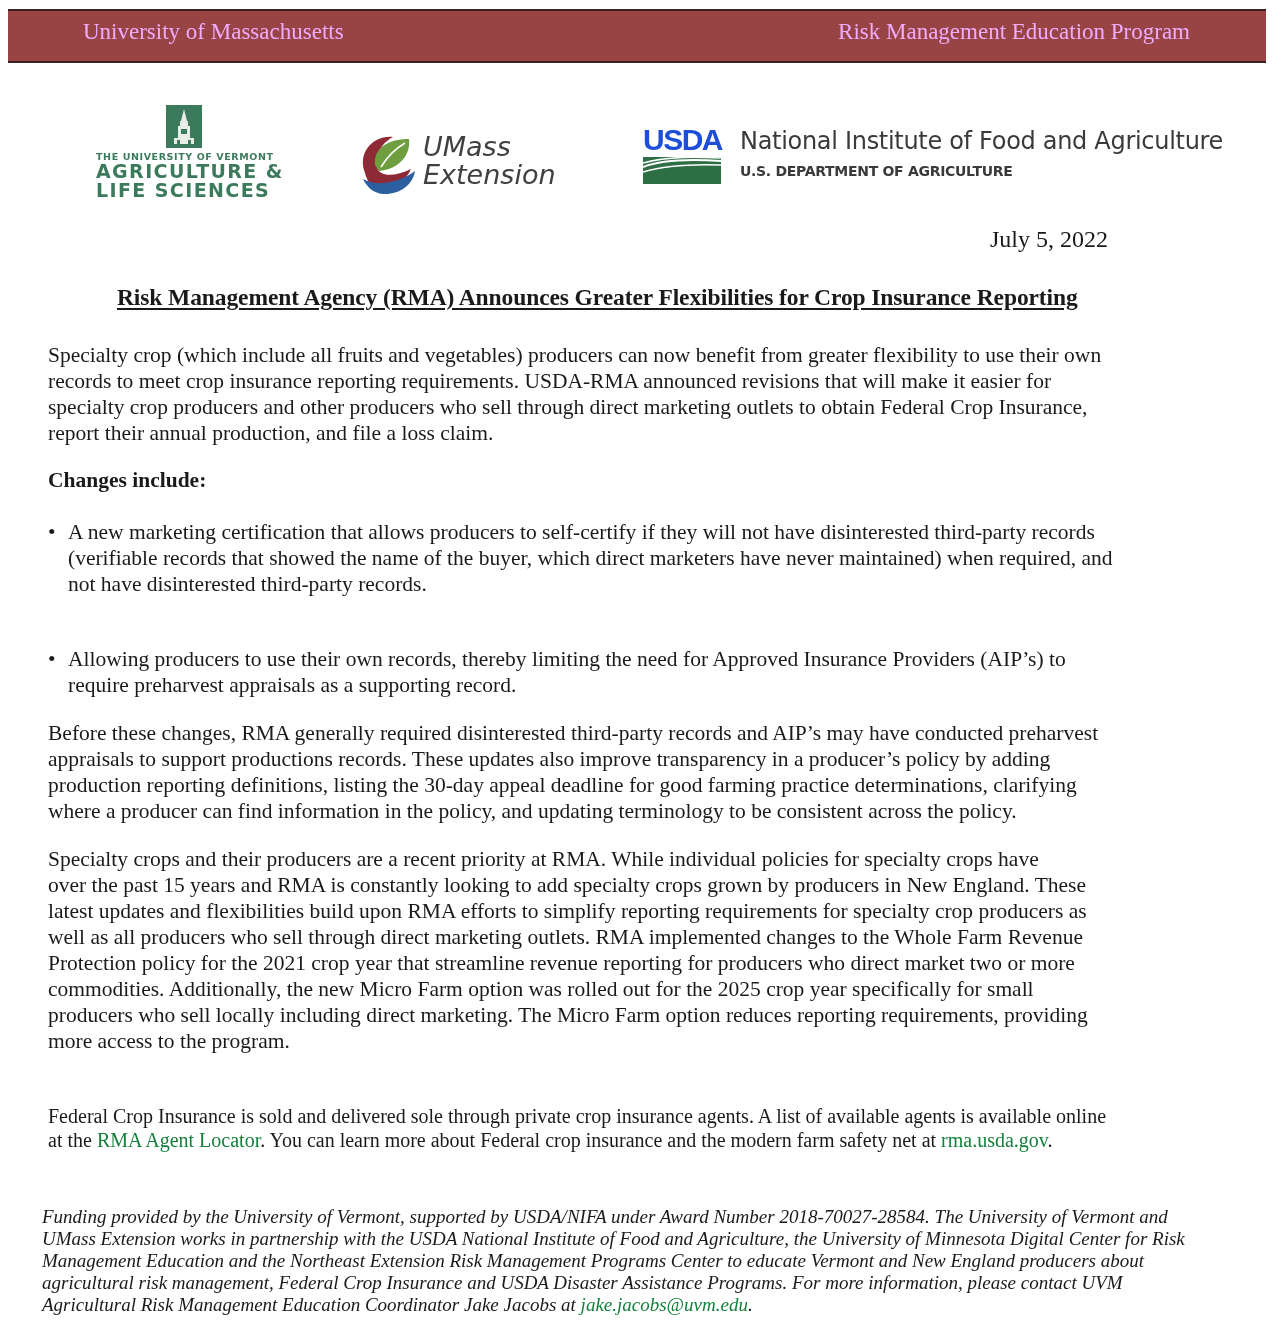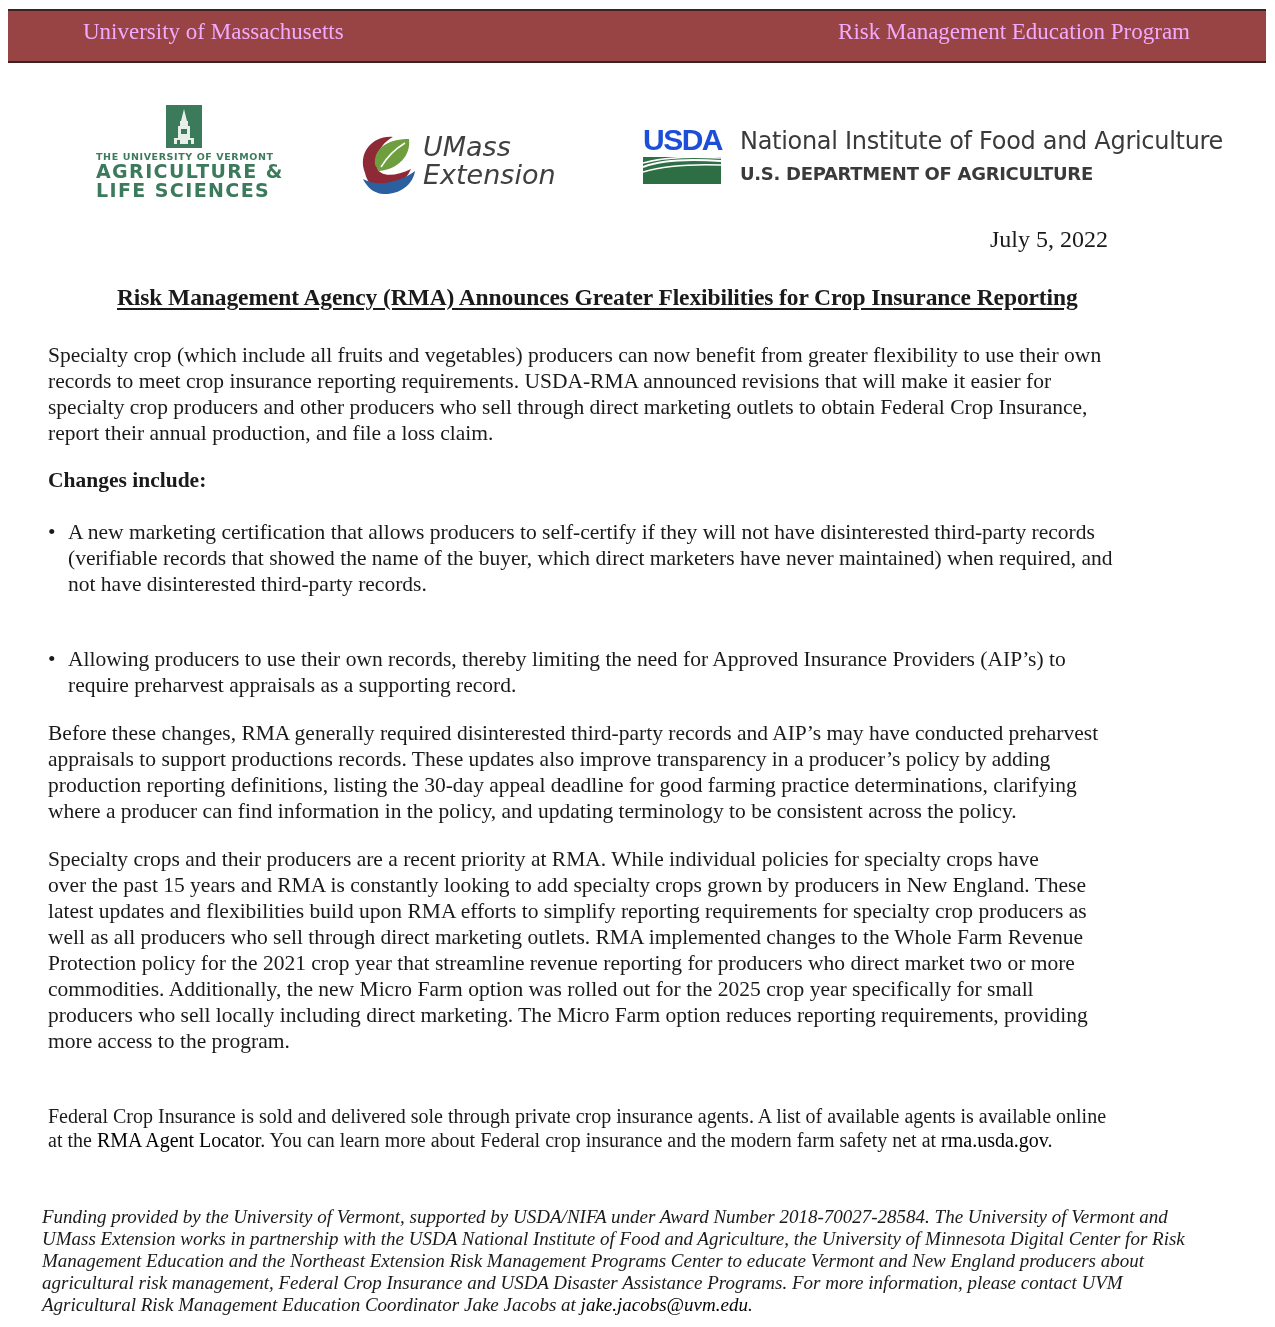--- a/index.html
+++ b/index.html
@@ -30,40 +30,40 @@
                   font-family: "DejaVu Sans", sans-serif; font-size: 27px; line-height: 28px; font-weight: normal; font-style: italic; }
 
     .usda-logo { position: absolute; left: 643px; top: 127px; width: 600px; height: 65px; }
     .usda-mark { position: absolute; left: 0; top: 0; width: 80px; height: 58px; }
     .usda-word { position: absolute; left: 0; top: -4px; font-family: "Liberation Sans", sans-serif;
                  font-size: 30px; font-weight: bold; color: #1d4ed8; letter-spacing: -1.5px; }
     .usda-field { position: absolute; left: 0; top: 30px; width: 78px; height: 27px; }
     .nifa-title { position: absolute; left: 97px; top: 0; font-family: "DejaVu Sans", sans-serif;
                   font-size: 24px; color: #3a3a3a; white-space: nowrap; letter-spacing: -0.3px; }
     .nifa-sub { position: absolute; left: 97px; top: 36px; font-family: "DejaVu Sans", sans-serif;
-                font-size: 18px; color: #3a3a3a; white-space: nowrap; font-weight: bold; letter-spacing: -0.3px; }
+                font-size: 14px; color: #3a3a3a; white-space: nowrap; font-weight: bold; letter-spacing: -0.3px; }
 
     .date { position: absolute; left: 990px; top: 226px; font-size: 24px; }
 
     .title { position: absolute; left: 117px; top: 284px; font-size: 23.5px; font-weight: bold;
              text-decoration: underline; text-underline-offset: 3px; white-space: nowrap; letter-spacing: -0.1px; }
 
     .para { position: absolute; left: 48px; width: 1200px; font-size: 21.5px; line-height: 26px; margin: 0; }
     .p1 { top: 342px; }
     .changes { position: absolute; left: 48px; top: 468px; font-size: 21.5px; font-weight: bold; }
     .bullet { position: absolute; left: 48px; width: 1200px; font-size: 21.5px; line-height: 26px; }
     .bullet .dot { position: absolute; left: 0; top: 0; }
     .bullet .btext { position: absolute; left: 20px; width: 1180px; }
     .b1 { top: 519px; }
     .b2 { top: 646px; }
     .p2 { top: 720px; }
     .p3 { top: 846px; }
     .p4 { top: 1104px; font-size: 20px; line-height: 24px; }
 
-    .link { color: #000000; text-decoration: none; }
+    .link { color: #15803d; text-decoration: none; }
 
     .funding { position: absolute; left: 42px; top: 1206px; width: 1210px; font-size: 19px; line-height: 22px;
                font-style: italic; margin: 0; }
   </style>
 </head>
 <body>
 
 <div class="banner">
   <span class="left">University of Massachusetts</span>
   <span class="right">Risk Management Education Program</span>

